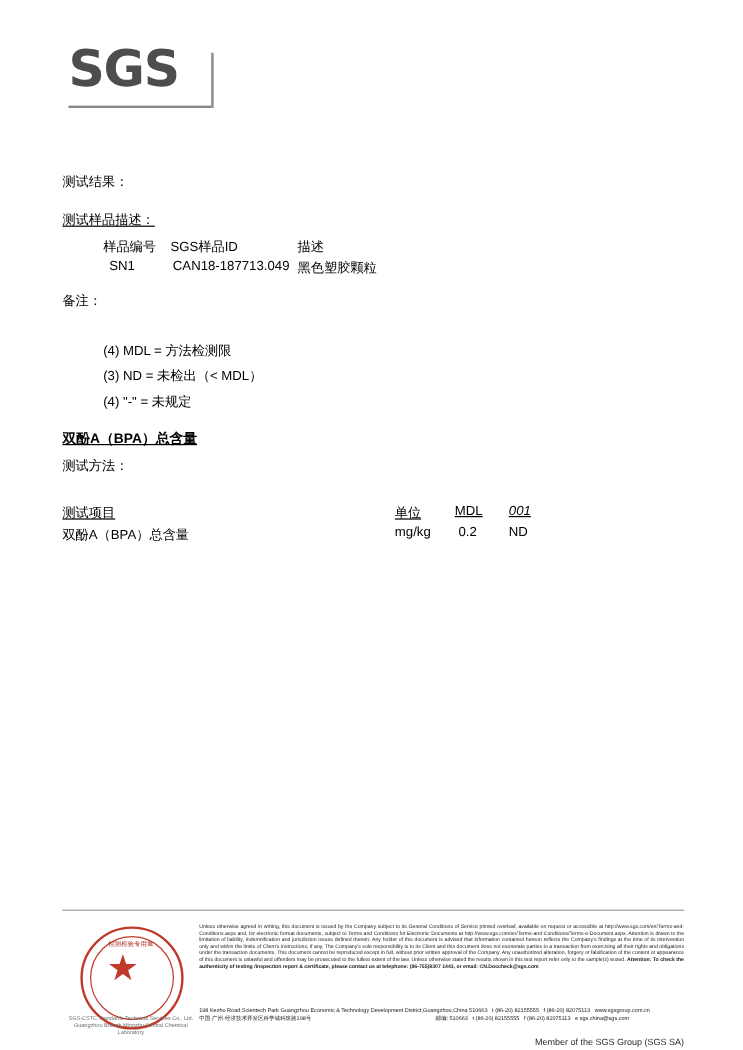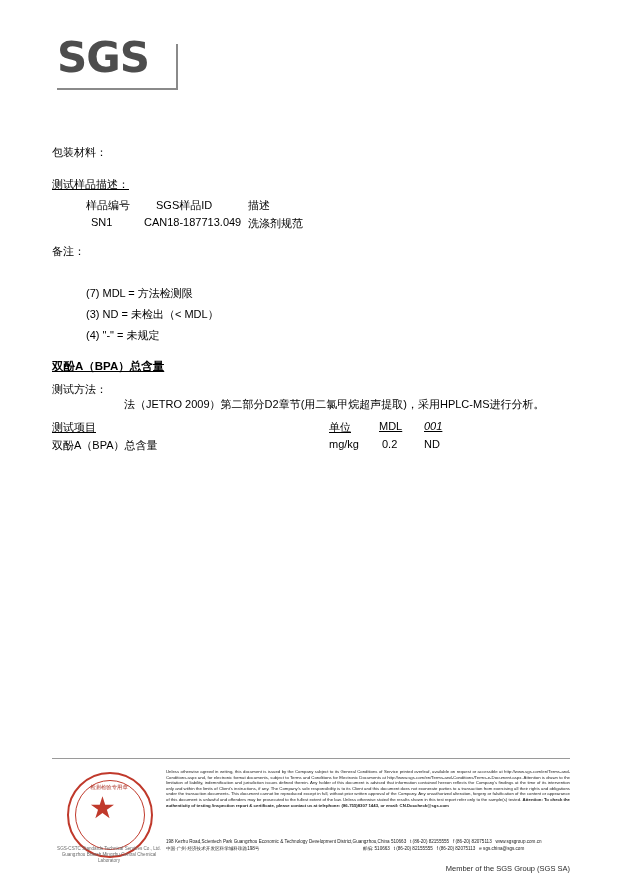--- a/index.html
+++ b/index.html
@@ -98,21 +98,21 @@
 
   
   .sample-head {
     position: absolute;
     left: 86px;
     top: 198px;
     width: 420px;
     font-size: 11px;
   }
   .sample-head span.c1 { position: absolute; left: 0; }
-  .sample-head span.c2 { position: absolute; left: 70px; }
+  .sample-head span.c2 { position: absolute; left: 56px; }
   .sample-head span.c3 { position: absolute; left: 162px; }
 
   .sample-row {
     position: absolute;
     left: 86px;
     top: 216px;
     width: 420px;
     font-size: 11px;
   }
   .sample-row span.c1 { position: absolute; left: 5px; }
@@ -249,44 +249,43 @@
 
 <div class="page">
 
   <div class="logo-wrap">
     <div class="logo-text">SGS</div>
   </div>
   <div class="logo-rule"></div>
   <div class="logo-tick"></div>
 
 
-  <div class="tx" style="left:52px; top:144px;">包装材料：</div>
+  <div class="tx" style="left:52px; top:144px;">测试结果：</div>
 
   <div class="tx u" style="left:52px; top:176px;">测试样品描述：</div>
 
   <div class="sample-head">
     <span class="c1">样品编号</span>
     <span class="c2">SGS样品ID</span>
     <span class="c3">描述</span>
   </div>
   <div class="sample-row">
     <span class="c1">SN1</span>
     <span class="c2">CAN18-187713.049</span>
-    <span class="c3">洗涤剂规范</span>
+    <span class="c3">黑色塑胶颗粒</span>
   </div>
 
   <div class="tx" style="left:52px; top:243px;">备注：</div>
-  <div class="tx" style="left:86px; top:285px;">(7) MDL = 方法检测限</div>
+  <div class="tx" style="left:86px; top:285px;">(4) MDL = 方法检测限</div>
   <div class="tx" style="left:86px; top:306px;">(3) ND = 未检出（&lt; MDL）</div>
   <div class="tx" style="left:86px; top:327px;">(4) "-" = 未规定</div>
 
   <div class="tx u bold" style="left:52px; top:358px; font-size:11.5px;">双酚A（BPA）总含量</div>
 
   <div class="tx" style="left:52px; top:381px;">测试方法：</div>
-  <div class="tx" style="left:124px; top:396px;">法（JETRO 2009）第二部分D2章节(用二氯甲烷超声提取)，采用HPLC-MS进行分析。</div>
 
   <div class="res-head">
     <span class="h-item u">测试项目</span>
     <span class="h-unit u">单位</span>
     <span class="h-mdl u">MDL</span>
     <span class="h-id u">001</span>
   </div>
   <div class="res-row">
     <span class="r-item">双酚A（BPA）总含量</span>
     <span class="r-unit">mg/kg</span>

